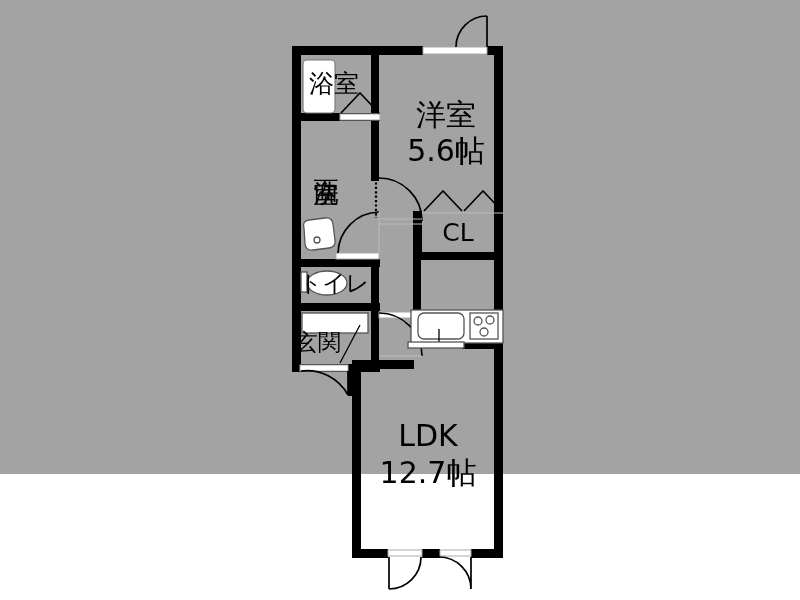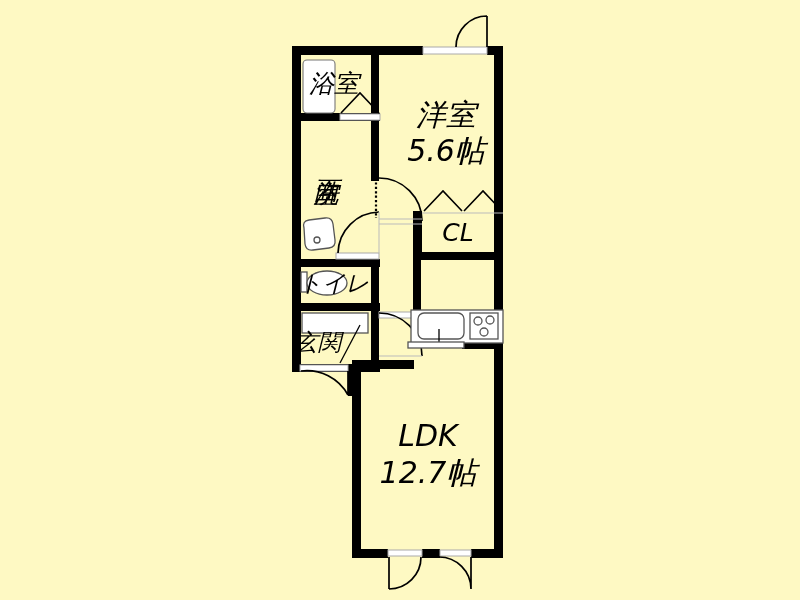--- a/index.html
+++ b/index.html
@@ -9,23 +9,22 @@
   }
   body {
     width: 800px;
     height: 600px;
     font-family: "Liberation Sans", "DejaVu Sans", sans-serif;
     overflow: hidden;
   }
   #floorplan-root {
     position: relative;
     width: 800px;
-    height: 600px;
-    background: #fef9c3;
-    font-style: italic;
+    height: 474px;
+    background: #a3a3a3;
   }
   svg#plan {
     display: block;
     width: 800px;
     height: 600px;
   }
   .room-label {
     font-family: "DejaVu Sans", "Liberation Sans", sans-serif;
     fill: #000000;
     text-anchor: middle;

